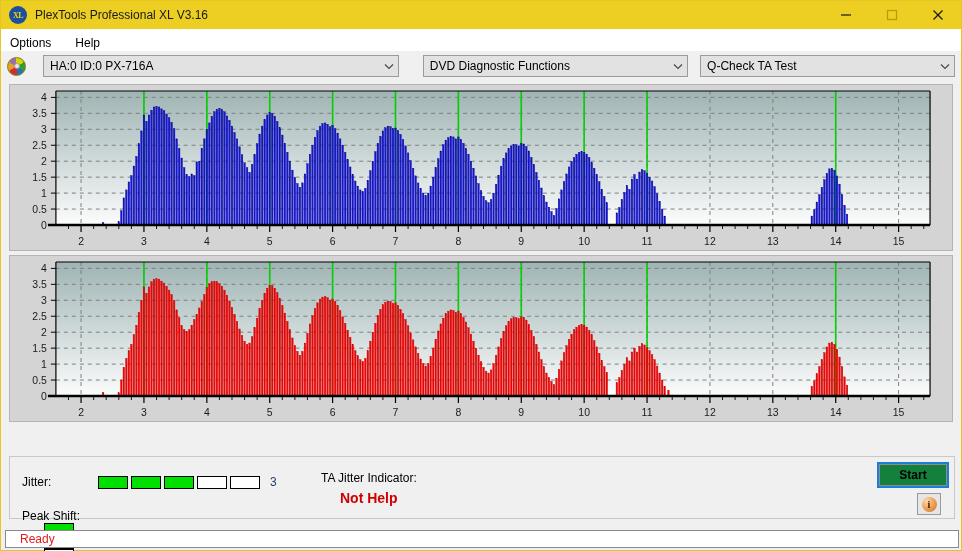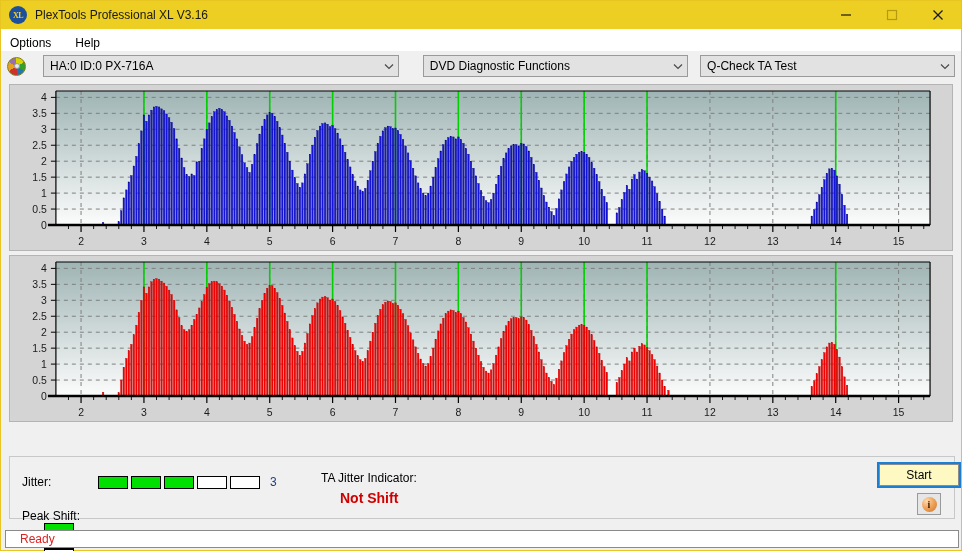--- a/index.html
+++ b/index.html
@@ -94,24 +94,24 @@
   .meter-label{font-size:12px;color:#000;width:76px;}
   .seg{
     width:30px;height:13px;border:1px solid #000;box-sizing:border-box;
     background:#ffffff;margin-right:3px;
   }
   .seg.on{background:#00e000;}
   .meter-val{font-size:12px;color:#1f3f7a;margin-left:7px;}
   #ta-label{position:absolute;left:311px;top:14px;font-size:12px;color:#000;}
   #ta-value{position:absolute;left:330px;top:33px;font-size:14px;font-weight:bold;color:#d00000;}
   .start-btn{
-    position:absolute;left:869px;top:7px;width:80px;height:22px;
-    background:#fef9c3;border:1px solid #8c8c8c;outline:2px solid #1a7fd4;
+    position:absolute;left:869px;top:7px;width:68px;height:22px;
+    background:#15803d;border:1px solid #8c8c8c;outline:2px solid #1a7fd4;
     box-sizing:border-box;font-size:12px;color:#000;
-    display:flex;align-items:center;justify-content:center;cursor:default;
+    display:flex;align-items:center;justify-content:center;cursor:default;font-weight:bold;
   }
   .info-btn{
     position:absolute;left:907px;top:36px;width:24px;height:22px;
     background:#e6e6e6;border:1px solid #9a9a9a;box-sizing:border-box;
     display:flex;align-items:center;justify-content:center;cursor:default;
   }
   .info-glyph{
     width:15px;height:15px;border-radius:50%;
     background:radial-gradient(circle at 32% 28%,#ffd9b0 0%,#f0a45c 45%,#c9742c 100%);
     display:flex;align-items:center;justify-content:center;
@@ -973,21 +973,21 @@
       <span class="meter-label">Peak Shift:</span>
       <span class="seg on"></span>
       <span class="seg on"></span>
       <span class="seg"></span>
       <span class="seg"></span>
       <span class="seg"></span>
       <span class="meter-val">2</span>
     </div>
 
     <div id="ta-label">TA Jitter Indicator:</div>
-    <div id="ta-value">Not Shift</div>
+    <div id="ta-value">Not Help</div>
 
     <div class="start-btn">Start</div>
 
     <div class="info-btn">
       <span class="info-glyph">i</span>
     </div>
   </div>
 
   <div class="statusbar">
     <span class="status-text">Ready</span>

